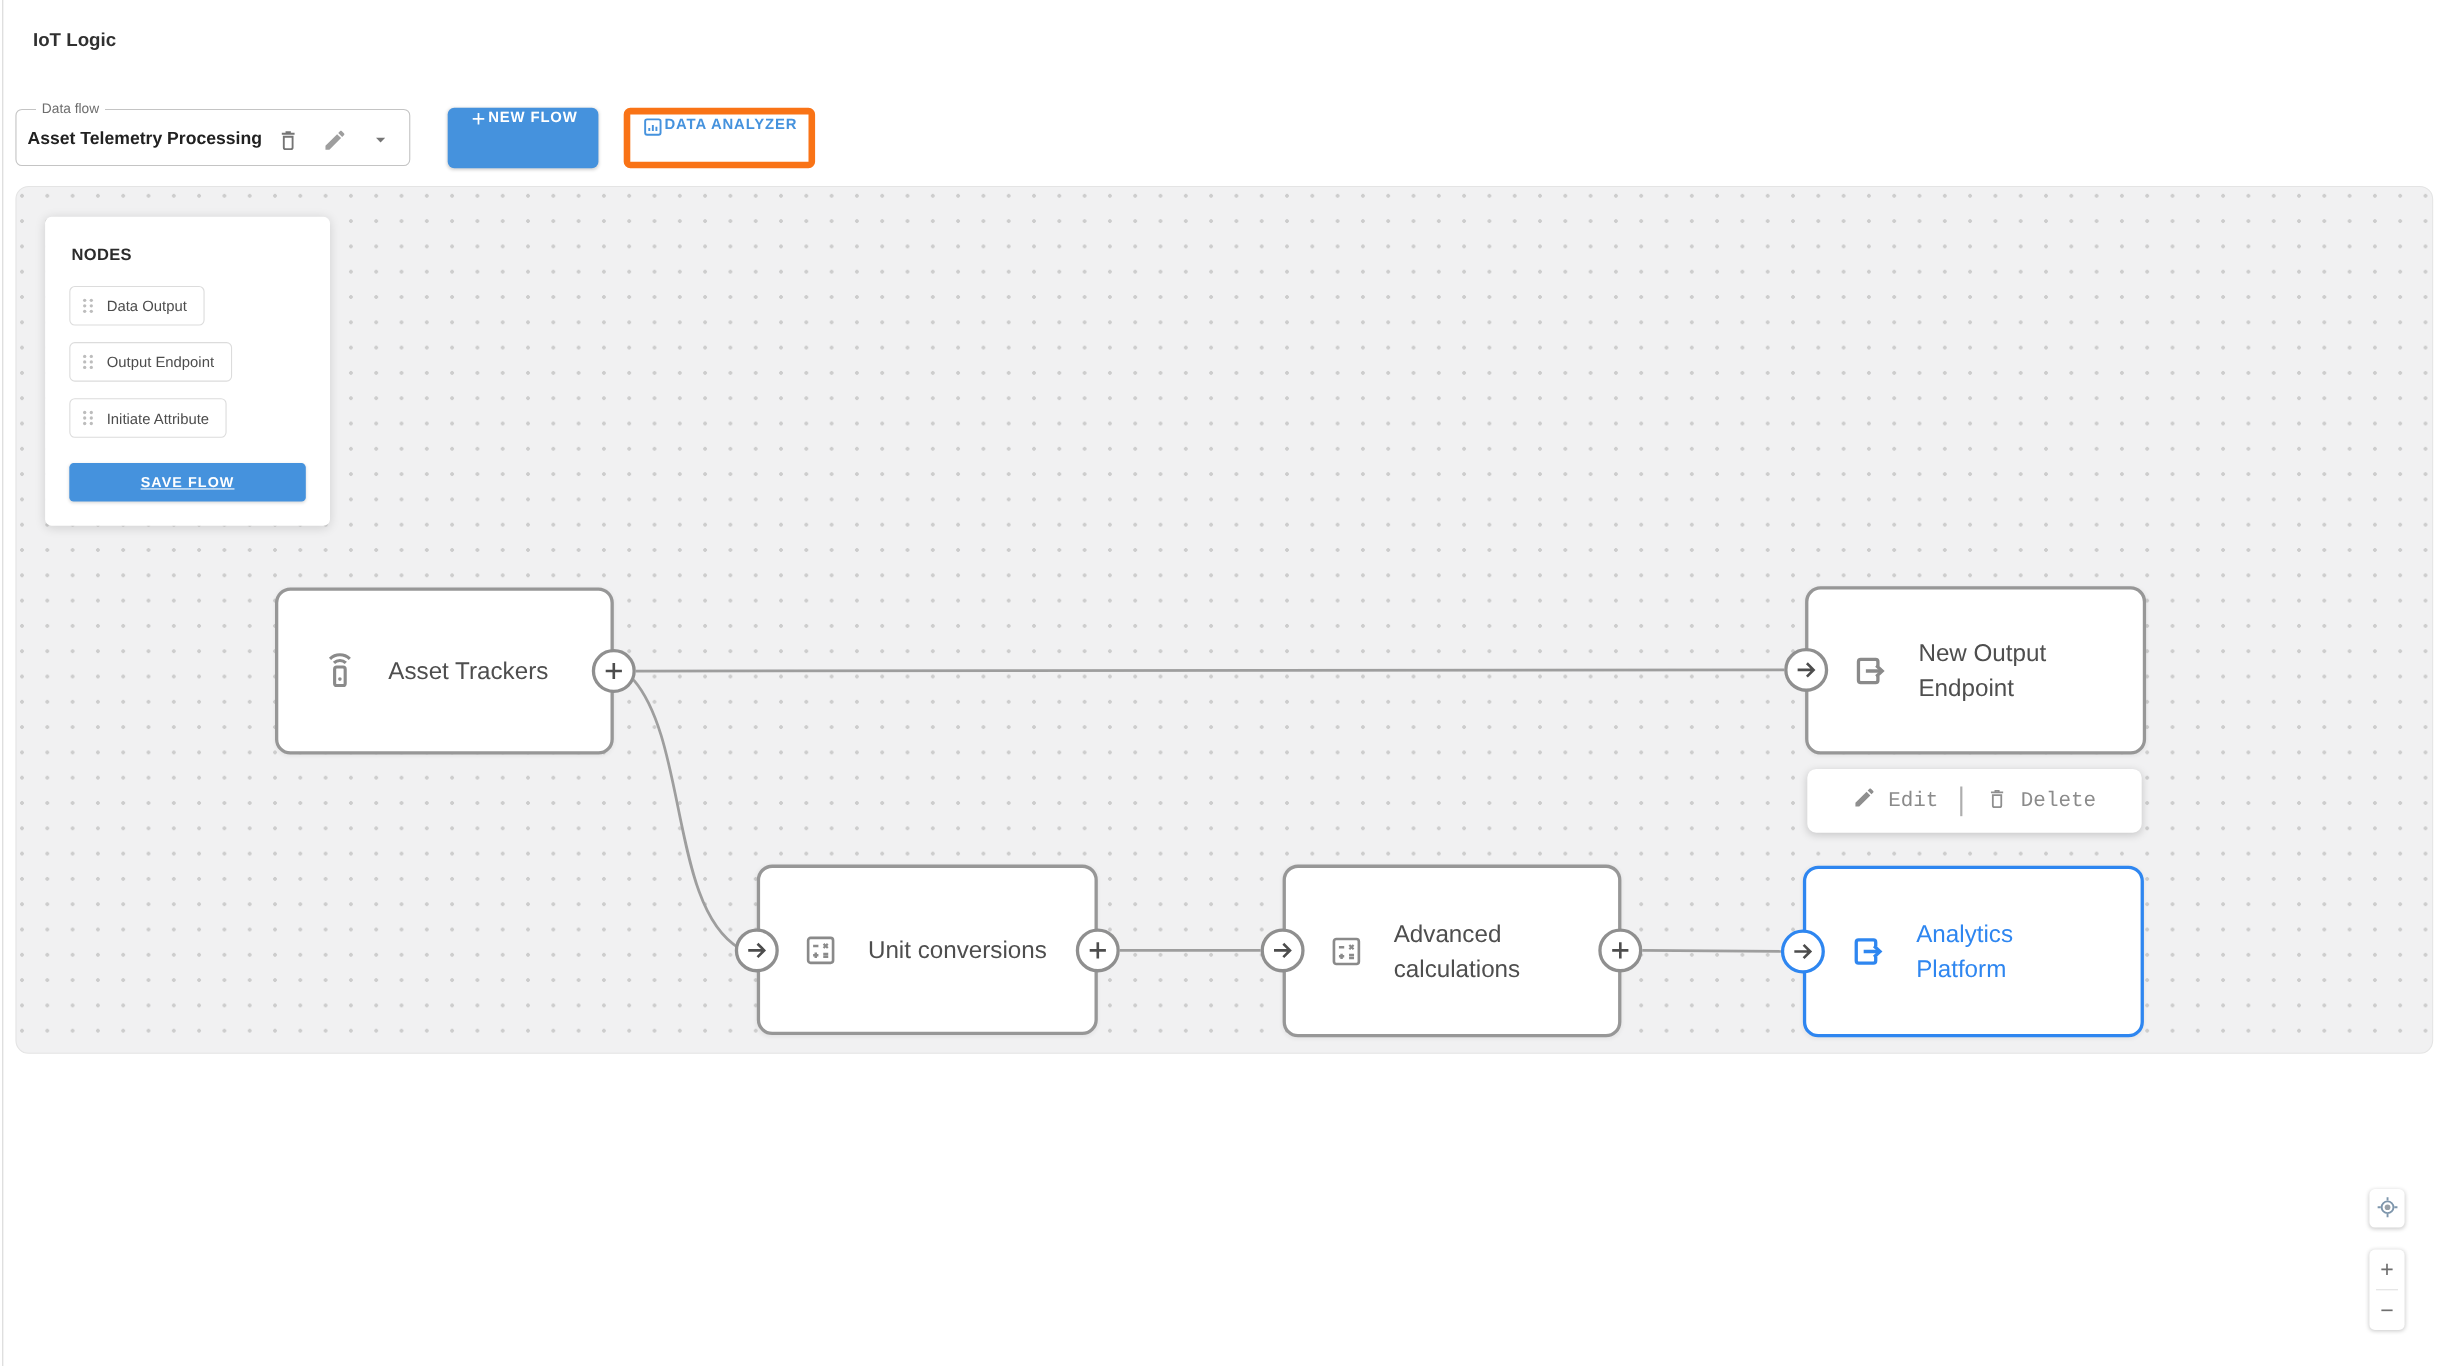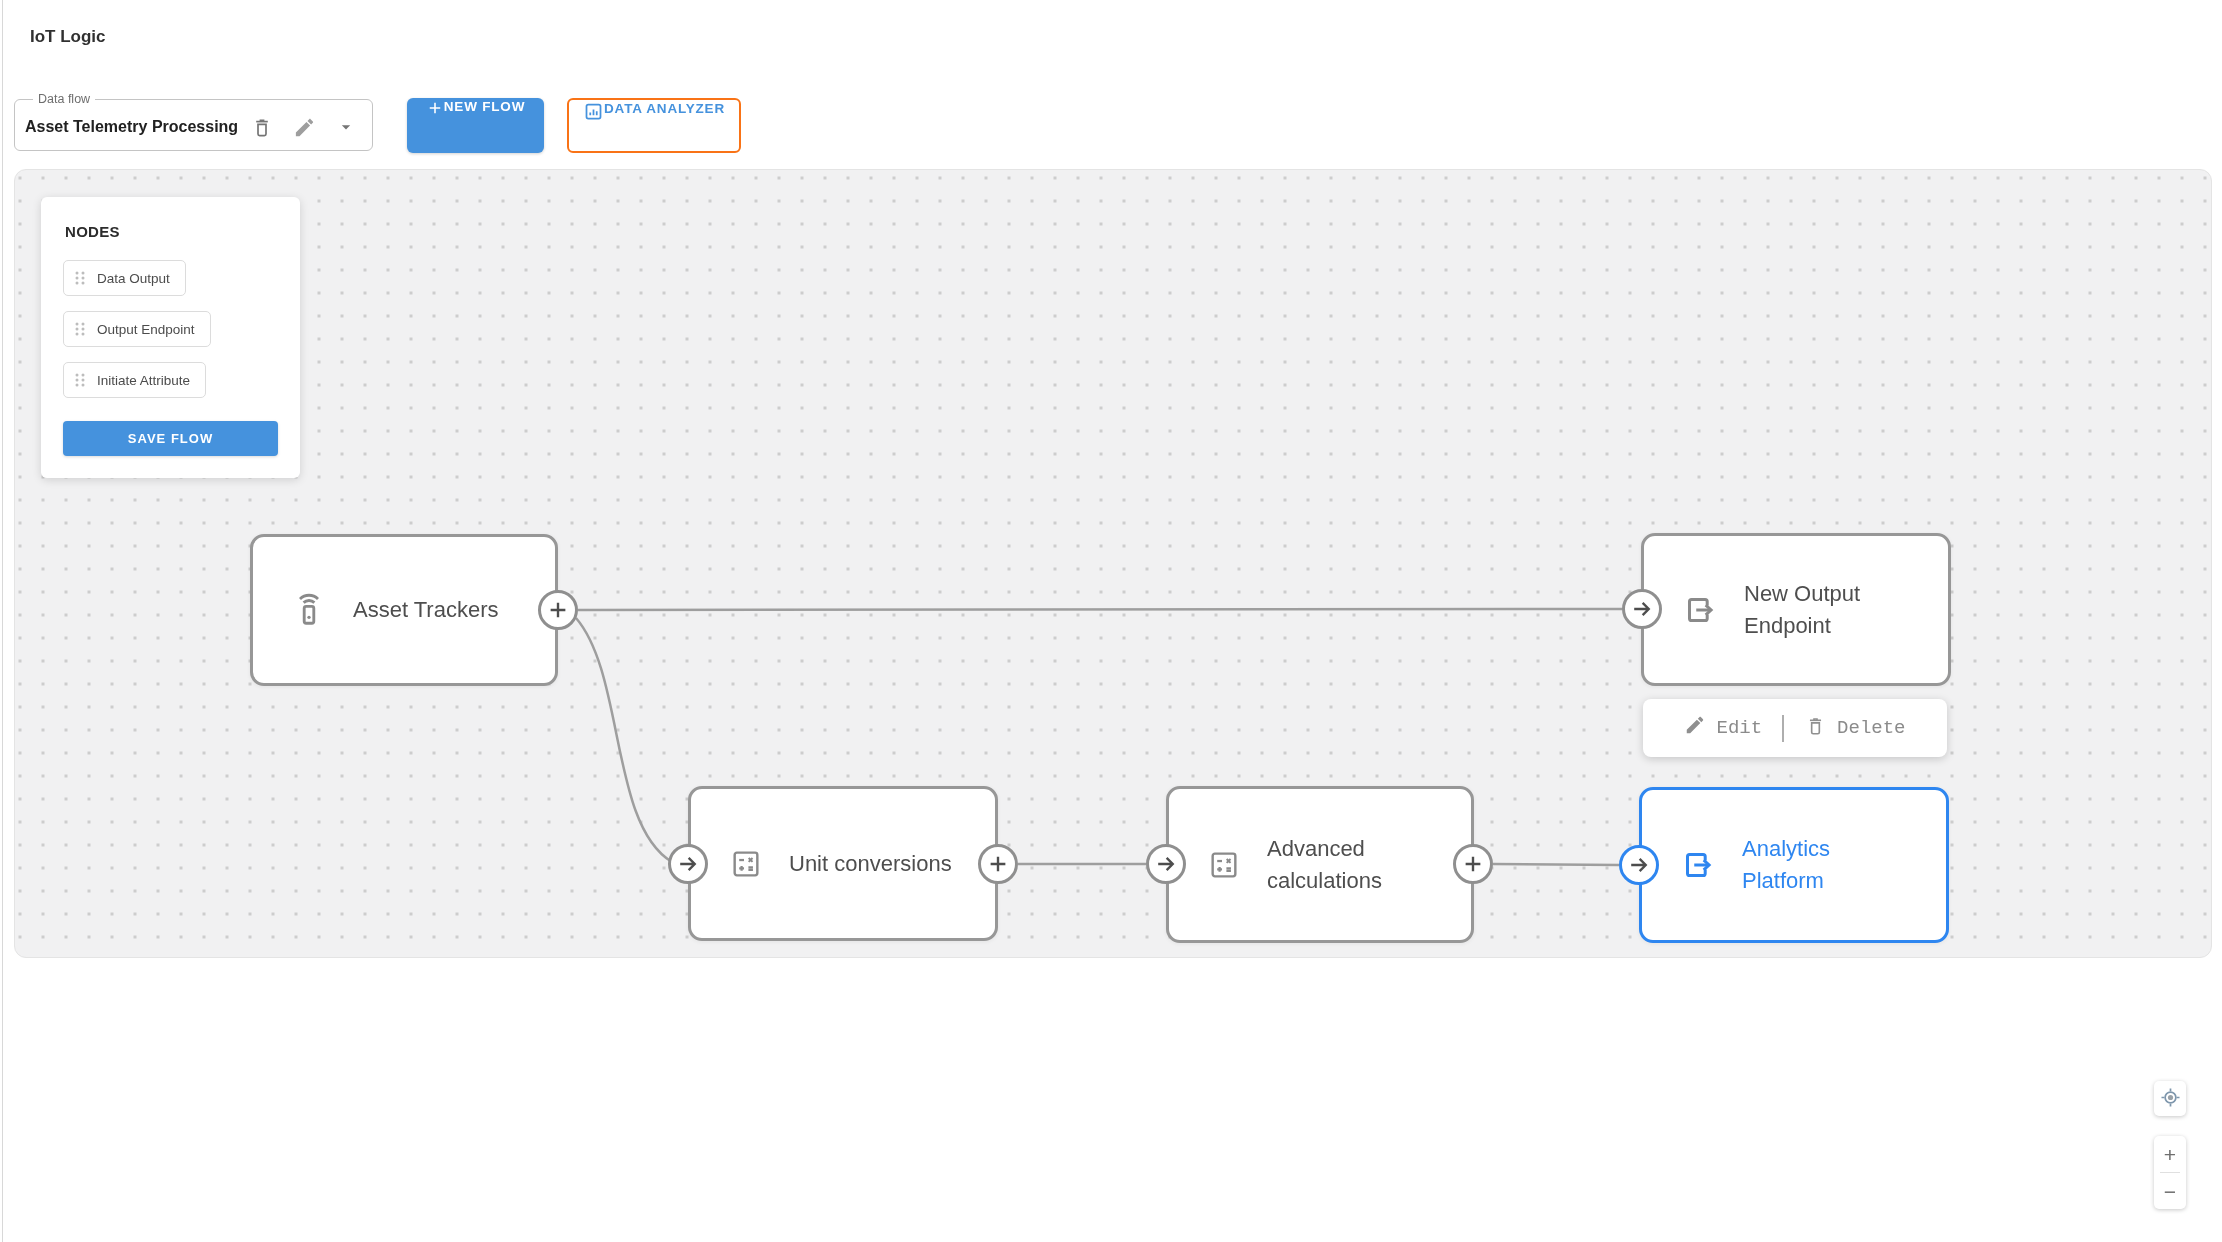--- a/index.html
+++ b/index.html
@@ -21,21 +21,21 @@
   .dataflow-field legend{font-size:12.5px;color:#6e6e6e;padding:0 5px;margin-left:8px;}
   .dataflow-value{flex:1;font-size:16px;font-weight:bold;color:#212121;white-space:nowrap;}
   .icon-btn{width:36px;height:36px;border:none;background:transparent;display:flex;
     align-items:center;justify-content:center;color:#757575;cursor:pointer;padding:0;}
   .icon-btn svg{display:block;}
 
   .btn{position:absolute;top:98px;height:55px;border:none;border-radius:6px;cursor:pointer;
     display:flex;align-items:flex-start;justify-content:center;gap:0;
     font-family:"Liberation Sans",sans-serif;font-size:13.5px;font-weight:bold;letter-spacing:.8px;}
   .btn-primary{left:407px;width:137px;background:#4592dd;color:#fff;box-shadow:0 1px 3px rgba(0,0,0,.18);}
-  .btn-outline{left:567px;width:174px;background:#fff;color:#4592dd;border:2px solid #f97316;}
+  .btn-outline{left:567px;width:174px;background:#fff;color:#4592dd;border:6px solid #f97316;}
 
   
   .canvas{
     position:absolute;left:14px;top:169px;width:2198px;height:789px;box-sizing:border-box;
     border:1px solid #e4e4e4;border-radius:12px;background-color:#f1f1f2;
     background-image:radial-gradient(circle,#cdcdcd 1.7px,transparent 1.9px);
     background-size:23px 23px;background-position:-6.5px -3.5px;
   }
   .edges{position:absolute;left:0;top:0;width:100%;height:100%;pointer-events:none;}
   .edges path{stroke:#9e9e9e;stroke-width:2.5;fill:none;}
@@ -44,21 +44,21 @@
   .nodes-panel{position:absolute;left:26px;top:27px;width:259px;box-sizing:border-box;
     background:#fff;border-radius:6px;box-shadow:0 2px 10px rgba(0,0,0,.14);
     padding:26px 22px 22px 22px;}
   .nodes-panel h2{margin:0 0 20px 2px;font-size:15px;font-weight:bold;letter-spacing:.3px;color:#2c2c2c;}
   .node-chip{display:flex;width:fit-content;align-items:center;gap:9px;
     border:1px solid #dcdcdc;border-radius:5px;background:#fff;
     padding:8px 15px 8px 8px;margin-bottom:15px;font-size:13.5px;color:#4c4c4c;cursor:grab;}
   .node-chip svg{display:block;color:#bdbdbd;}
   .save-flow{display:block;width:100%;height:35px;margin-top:23px;border:none;border-radius:4px;
     background:#4592dd;color:#fff;font-family:"Liberation Sans",sans-serif;
-    font-size:13px;font-weight:bold;letter-spacing:1px;cursor:pointer;box-shadow:0 1px 3px rgba(0,0,0,.15);}
+    font-size:13px;font-weight:bold;letter-spacing:1px;cursor:pointer;box-shadow:0 1px 3px rgba(0,0,0,.15);text-decoration:underline;}
 
   
   .fnode{position:absolute;box-sizing:border-box;background:#fff;border:3px solid #979797;
     border-radius:14px;display:flex;align-items:center;gap:26px;
     padding:10px 28px 10px 38px;font-size:22px;color:#4e4e4e;line-height:1.45;
     box-shadow:0 1px 4px rgba(0,0,0,.06);cursor:pointer;}
   .fnode .nicon{flex:none;color:#8a8a8a;display:flex;}
   .fnode.selected{border-color:#2e86f0;color:#2e86f0;}
   .fnode.selected .nicon{color:#2e86f0;}
 

